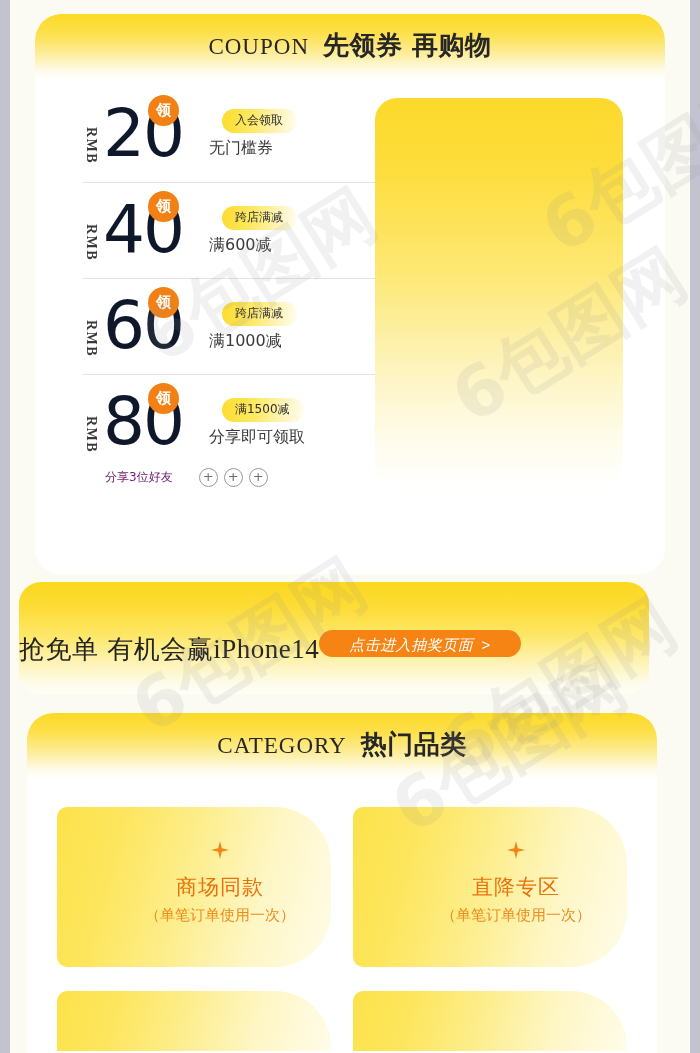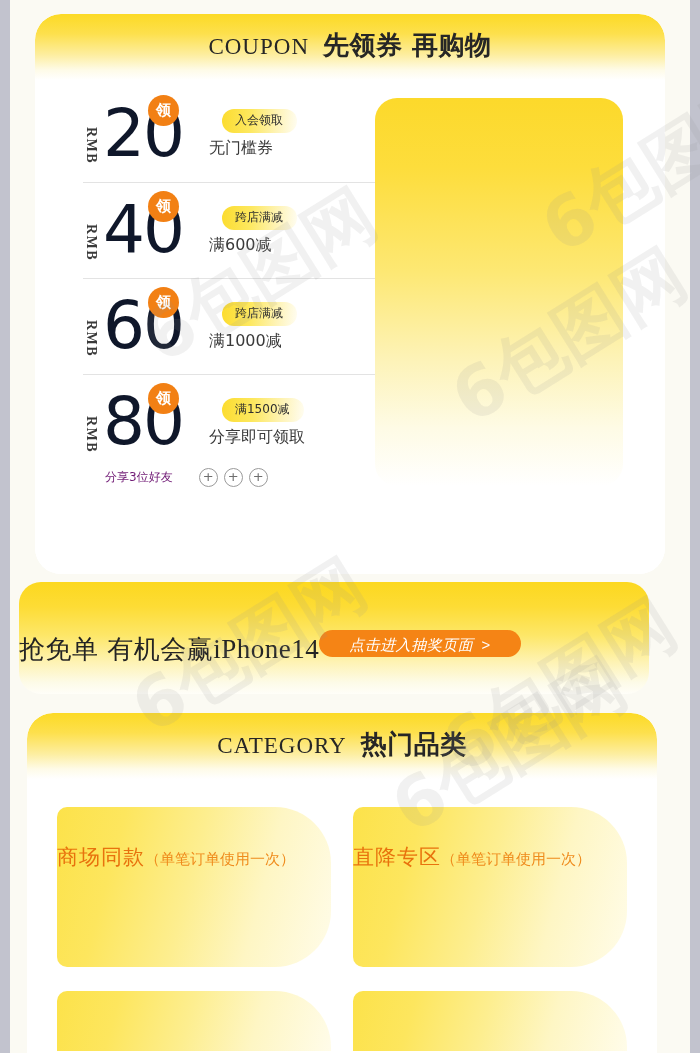--- a/index.html
+++ b/index.html
@@ -220,21 +220,21 @@
   }
   .cat-card {
     position: relative;
     height: 160px;
     border-radius: 10px 56px 56px 10px;
     background: linear-gradient(105deg, #fce24a 0%, #fde65e 22%, #fdee8f 48%, #fef6c4 72%, #fffce9 100%);
     overflow: hidden;
   }
   .cat-inner {
     position: absolute; right: 36px; top: 34px;
-    display: flex; flex-direction: row; align-items: center;
+    display: flex; flex-direction: column; align-items: center;
   }
   .sparkle {
     width: 18px; height: 18px;
     background: #f08415;
     clip-path: polygon(50% 0%, 60% 40%, 100% 50%, 60% 60%, 50% 100%, 40% 60%, 0% 50%, 40% 40%);
     margin-bottom: 14px;
   }
   .cat-title {
     font-family: "DejaVu Sans", "Liberation Sans", sans-serif;
     font-size: 21px;

